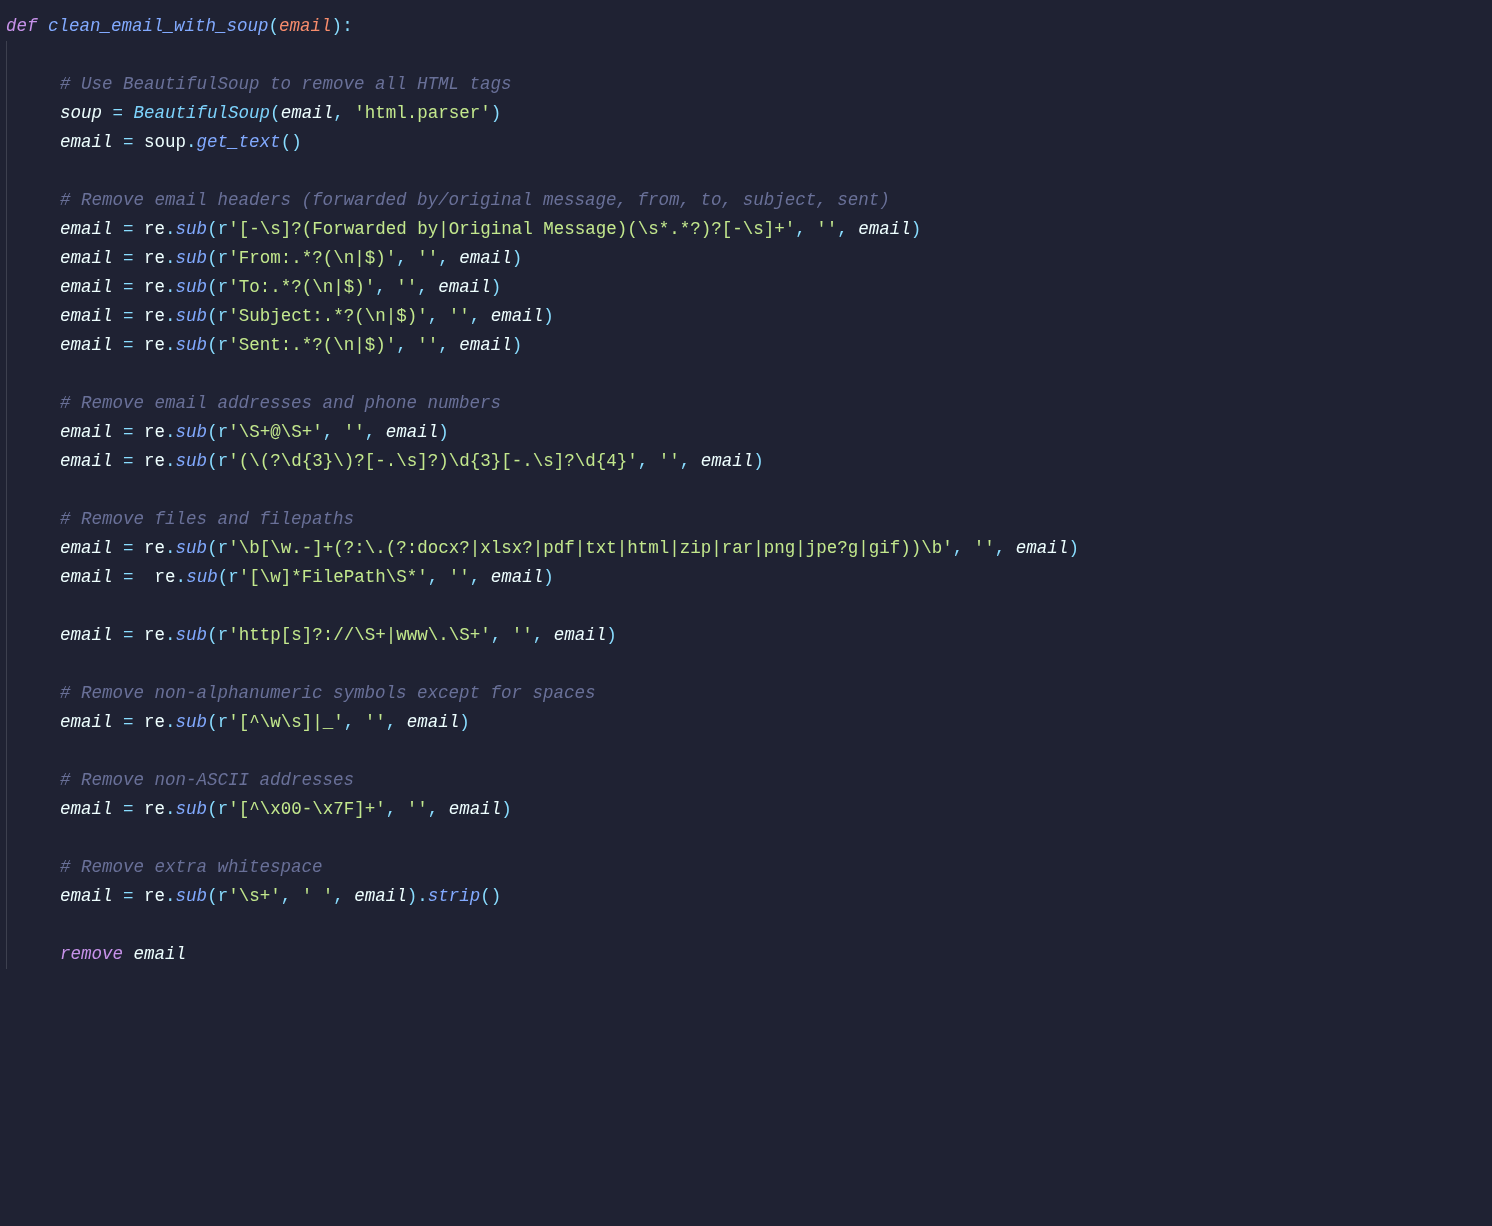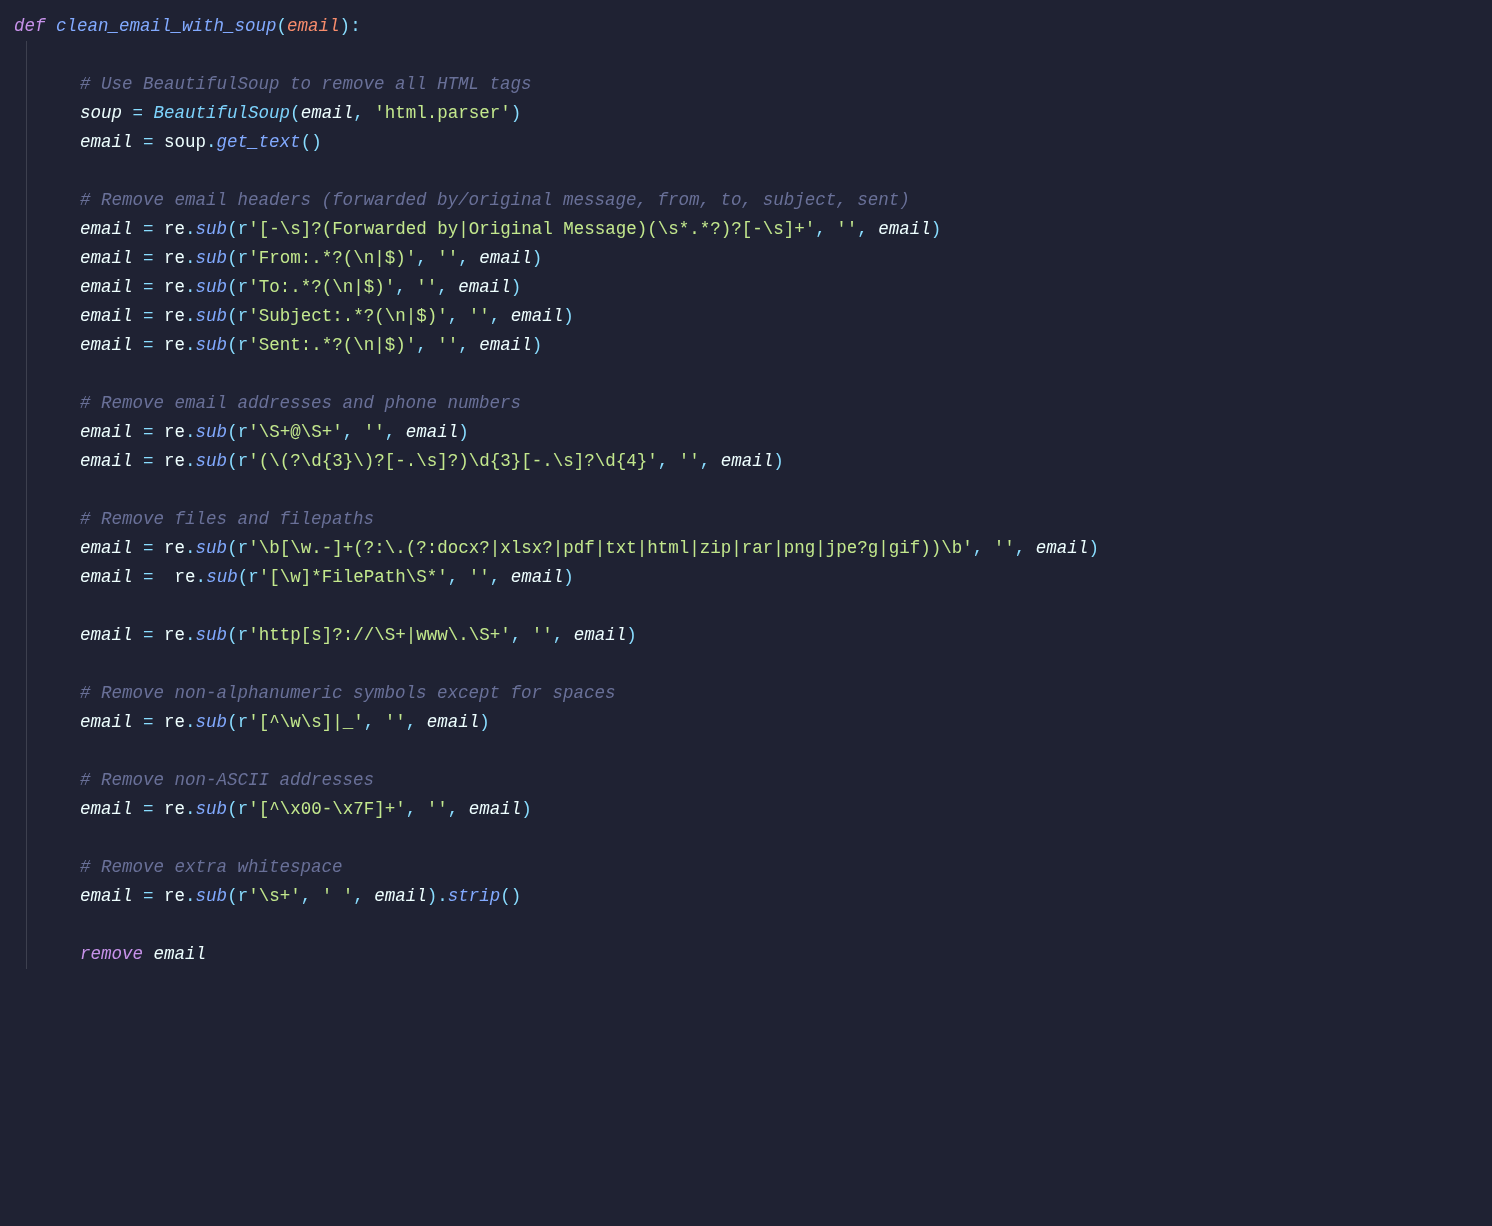--- a/index.html
+++ b/index.html
@@ -1,19 +1,19 @@
 <!DOCTYPE html>
 <html><head>
 <meta charset="utf-8">
 <style>
   html,body{margin:0;padding:0;background:#1f2233;color:#c8ccd4;font-family:ui-monospace,SFMono-Regular,Menlo,Consolas,"Liberation Mono",monospace;font-size:17.5px;line-height:29px}
   .editor{padding:12px 0 32px 0;width:1492px;box-sizing:border-box}
-  .line{white-space:pre;padding-left:8px}
+  .line{white-space:pre;}
   .gutter{display:inline-block;width:6px}
-  .indent-bar{border-left:1.5px solid rgba(200,204,212,.18);padding-left:11px;margin-left:12px;display:inline-block}
+  .indent-bar{border-left:1.5px solid rgba(200,204,212,.18);padding-left:11px;display:inline-block}
   .kw{color:#c792ea;font-style:italic}
   .def{color:#82aaff;font-style:italic}
   .fn{color:#82aaff;font-style:italic}
   .cls{color:#7dd3fc;font-style:italic}
   .param{color:#f78c6c;font-style:italic}
   .var{color:#eeffff;font-style:italic}
   .op{color:#89ddff}
   .punct{color:#89ddff}
   .str{color:#c3e88d}
   .prefix{color:#89ddff}

